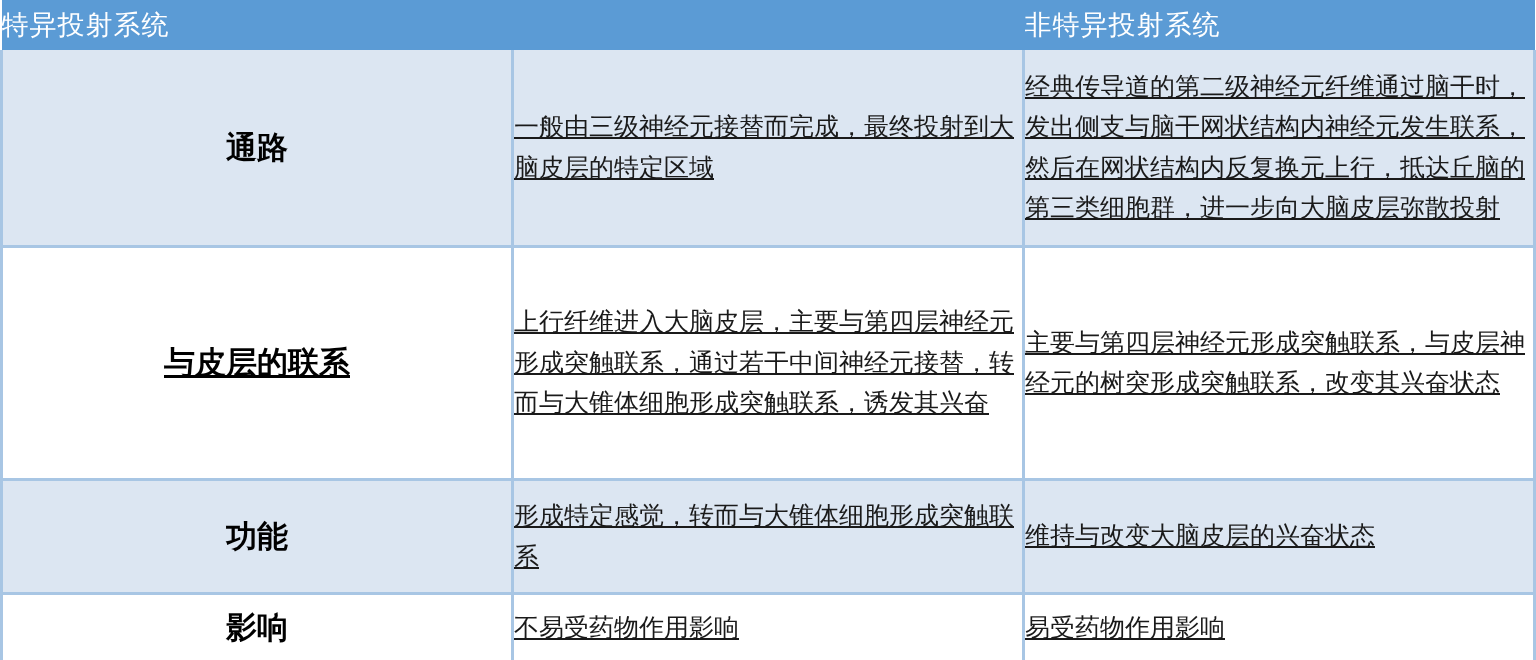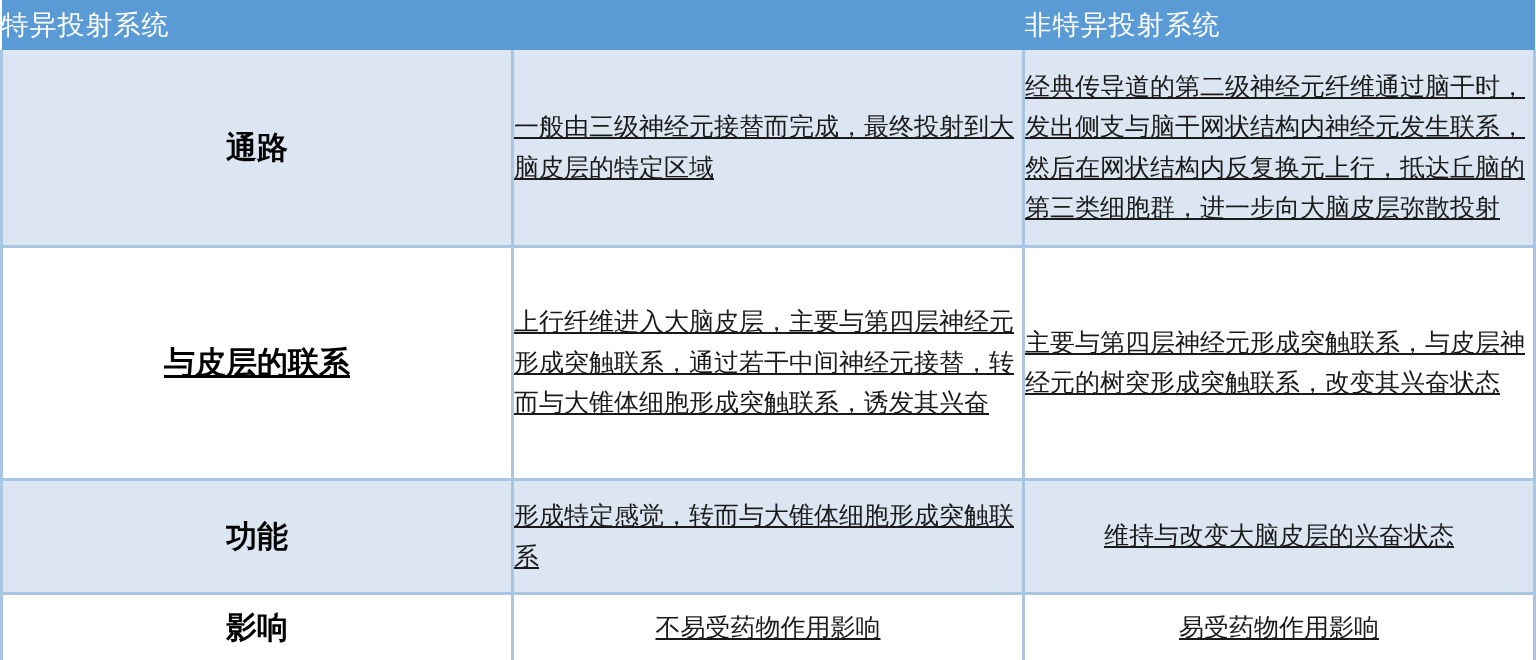--- a/index.html
+++ b/index.html
@@ -69,21 +69,21 @@
   .col-right { width: 768px; }
 
   .row-shade .lbl-cell,
   .row-shade .body-cell { background: #dce6f2; }
   .row-plain .lbl-cell,
   .row-plain .body-cell { background: #ffffff; }
 
   .row-last .lbl-cell,
   .row-last .body-cell { border-bottom: 3px solid #a8c6e4; }
 
-  .center-text { text-align: center; }
+  .center-text { }
 </style>
 </head>
 <body>
 
 <table class="comparison-table">
   <thead>
     <tr>
       <th class="hdr-cell hdr-left" colspan="2">特异投射系统</th>
       <th class="hdr-cell hdr-right">非特异投射系统</th>
     </tr>

